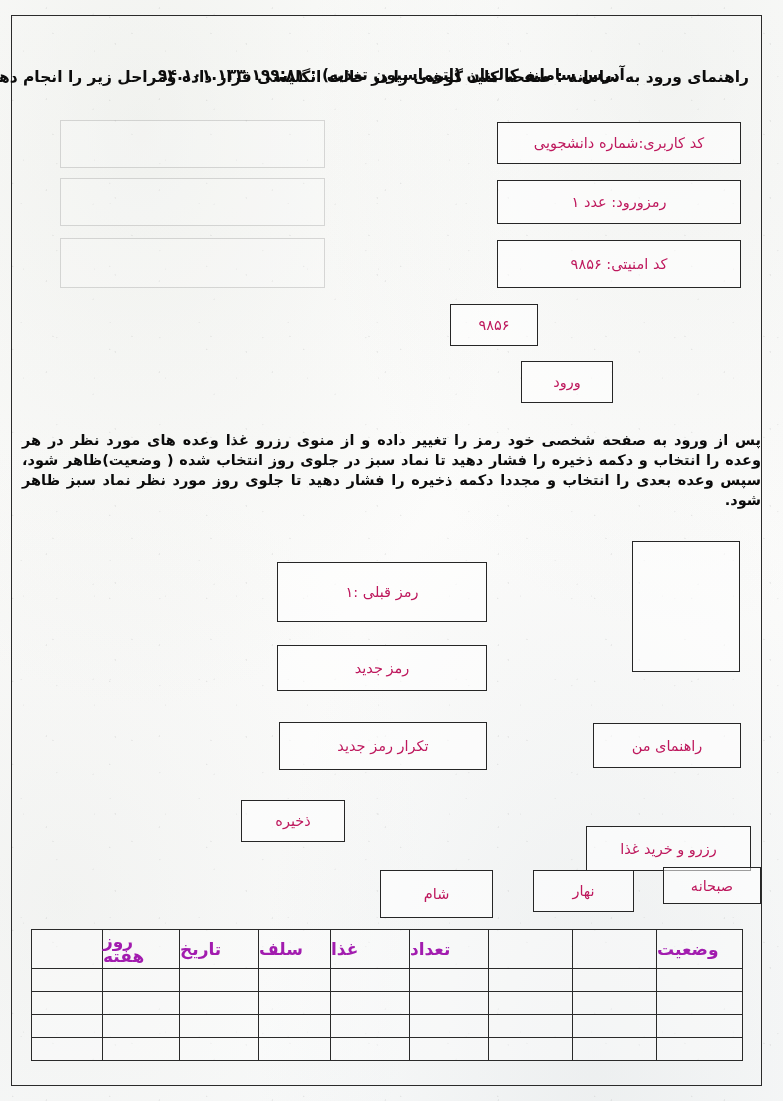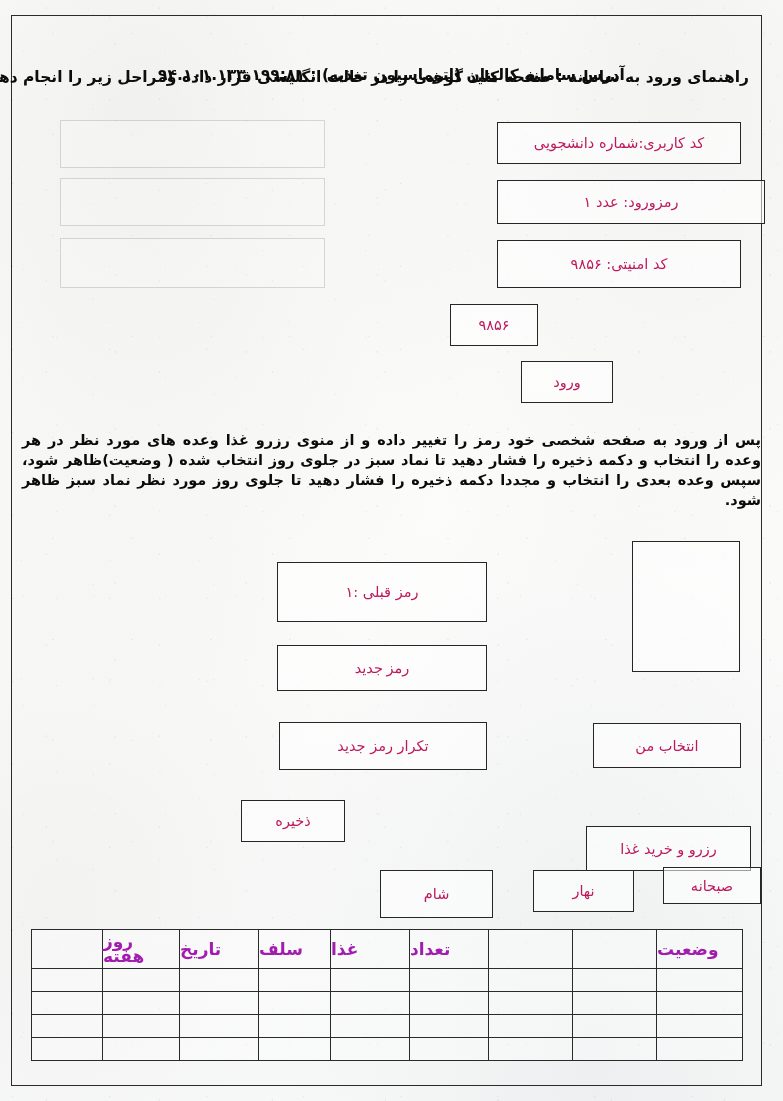--- a/index.html
+++ b/index.html
@@ -142,41 +142,41 @@
 <div class="txt hdr-line" style="right:38px; left:38px; top:24px; text-align:center;margin-top:42px;">آدرس سامانه کالینان (اتوماسیون تغذیه) : ۹۴.۱۰۱.۱۳۳.۱۹۹:۸۱</div>
 
 <div class="txt hdr-line" style="right:34px; left:34px; top:68px; text-align:center;">راهنمای ورود به سامانه : صفحه کلید گوشی را در حالت انگلیسی قرار داده ومراحل زیر را انجام دهید</div>
 
 <div class="ghost" style="left:60px; top:120px; width:265px; height:48px;"></div>
 <div class="ghost" style="left:60px; top:178px; width:265px; height:48px;"></div>
 <div class="ghost" style="left:60px; top:238px; width:265px; height:50px;"></div>
 
 <div class="box" style="left:497px; top:122px; width:244px; height:42px;">کد کاربری:شماره دانشجویی</div>
 
-<div class="box" style="left:497px; top:180px; width:268px; height:44px;">رمزورود: عدد ۱</div>
+<div class="box" style="left:497px; top:180px; width:244px; height:44px;">رمزورود: عدد ۱</div>
 
 <div class="box" style="left:497px; top:240px; width:244px; height:48px;">کد امنیتی: ۹۸۵۶</div>
 
 <div class="box" style="left:450px; top:304px; width:88px; height:42px;">۹۸۵۶</div>
 
 <div class="box" style="left:521px; top:361px; width:92px; height:42px;">ورود</div>
 
 <div class="para" style="right:22px; left:22px; top:430px;">پس از ورود به صفحه شخصی خود رمز را تغییر داده و از منوی رزرو غذا وعده های مورد نظر در هر وعده را انتخاب و دکمه  ذخیره را فشار دهید تا نماد سبز در جلوی روز انتخاب شده ( وضعیت)ظاهر شود، سپس وعده بعدی را انتخاب و مجددا دکمه ذخیره را فشار دهید تا جلوی روز مورد نظر نماد سبز ظاهر شود.</div>
 
 <div class="box" style="left:632px; top:541px; width:108px; height:131px;"></div>
 
 <div class="box" style="left:277px; top:562px; width:210px; height:60px;">رمز قبلی :۱</div>
 
 <div class="box" style="left:277px; top:645px; width:210px; height:46px;font-family:Liberation Serif, serif;">رمز جدید</div>
 
 <div class="box" style="left:279px; top:722px; width:208px; height:48px;">تکرار رمز جدید</div>
 
 <div class="box" style="left:241px; top:800px; width:104px; height:42px;">ذخیره</div>
 
-<div class="box" style="left:593px; top:723px; width:148px; height:45px;">انتخاب من</div>
+<div class="box" style="left:593px; top:723px; width:148px; height:45px;">راهنمای من</div>
 
 <div class="box" style="left:586px; top:786px; width:165px; height:45px;margin-top:40px;">رزرو و خرید غذا</div>
 
 <div class="box" style="left:663px; top:867px; width:98px; height:37px;">صبحانه</div>
 
 <div class="box" style="left:533px; top:870px; width:101px; height:42px;">نهار</div>
 
 <div class="box" style="left:380px; top:870px; width:113px; height:48px;">شام</div>
 
 <table class="grid" style="left:31px; top:929px; width:711px;">

